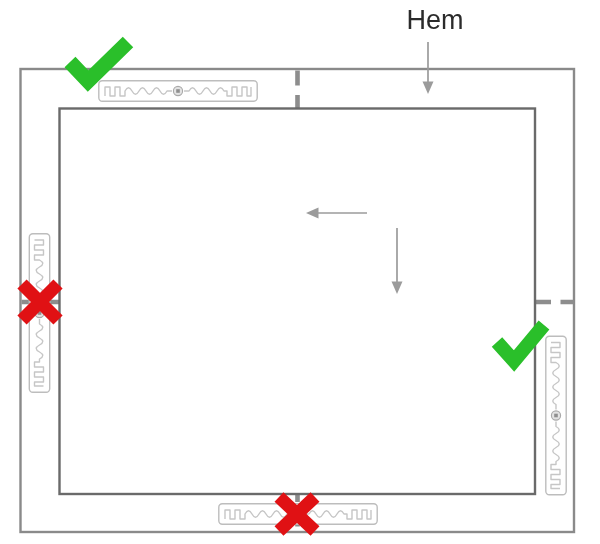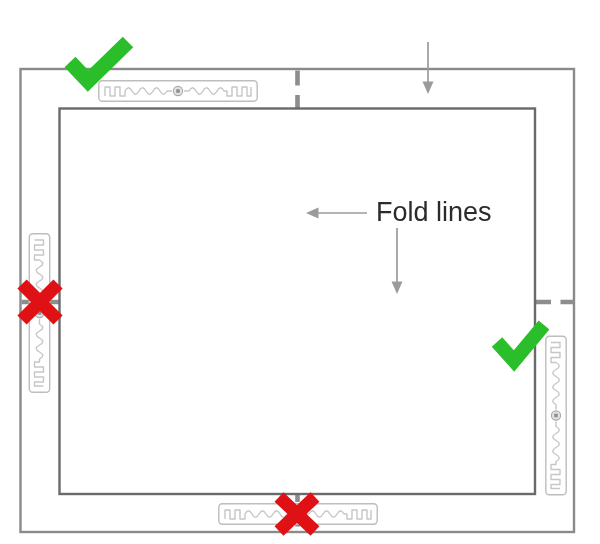--- a/index.html
+++ b/index.html
@@ -92,15 +92,15 @@
     <g>
       <line x1="367" y1="213" x2="316" y2="213" stroke="#9b9b9b" stroke-width="1.7"></line>
       <polygon points="306,213 318.5,207.5 318.5,218.5" fill="#9b9b9b"></polygon>
     </g>
     <g>
       <line x1="397" y1="228" x2="397" y2="284" stroke="#9b9b9b" stroke-width="1.7"></line>
       <polygon points="397,294 391.5,281.5 402.5,281.5" fill="#9b9b9b"></polygon>
     </g>
   </svg>
 
-  <div class="label label-fold-lines">Fold lines</div>
+  <div class="label label-hem">Hem</div>
 
 </div>
 
 </body></html>

